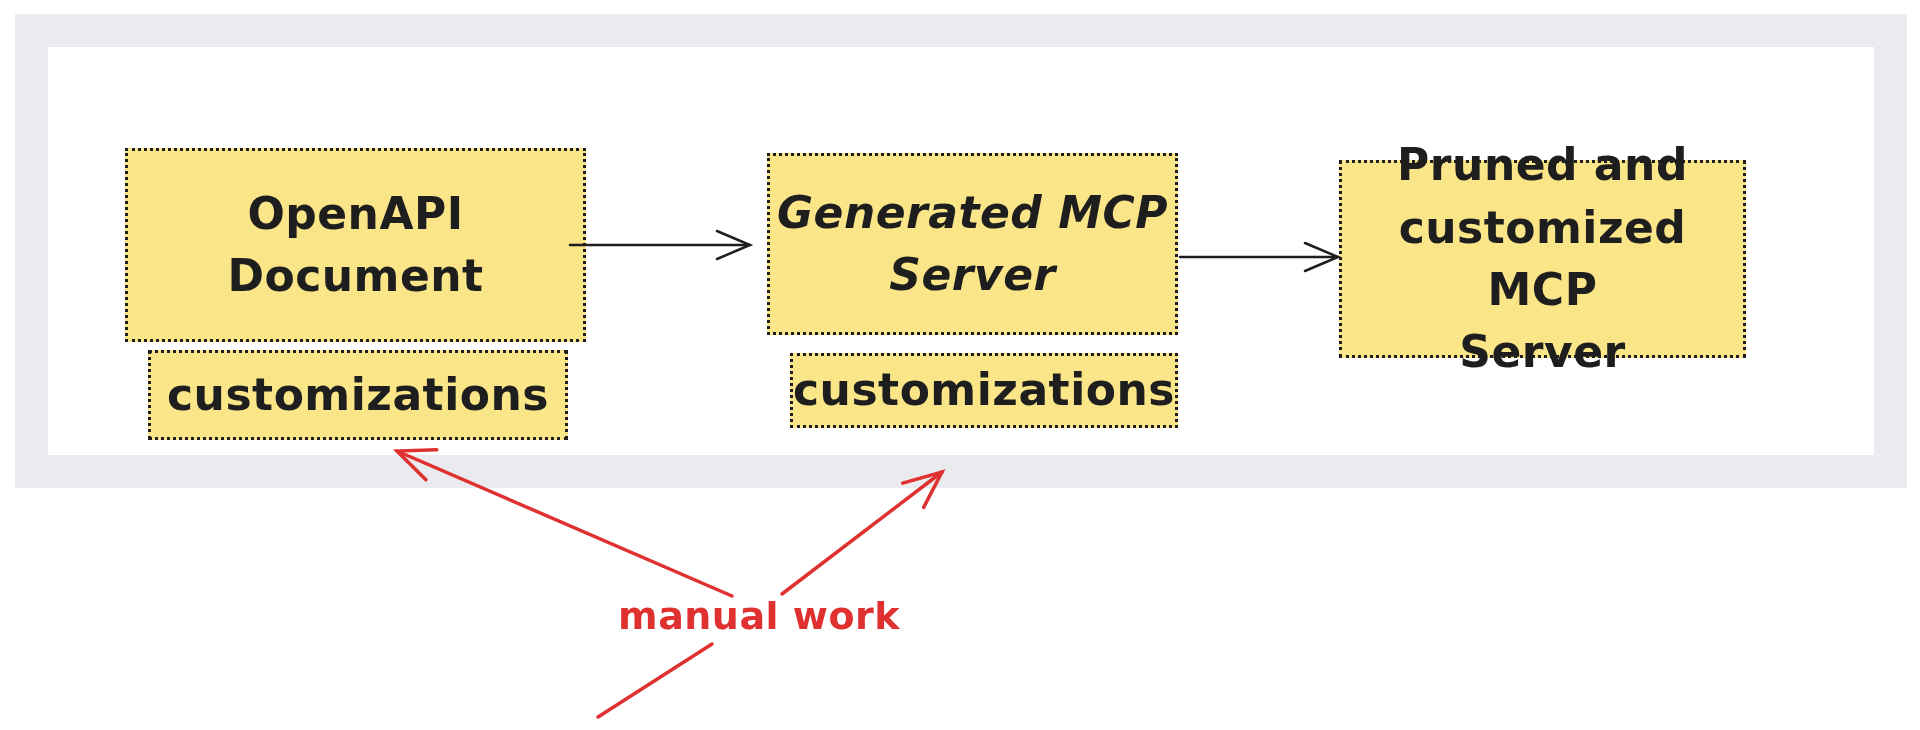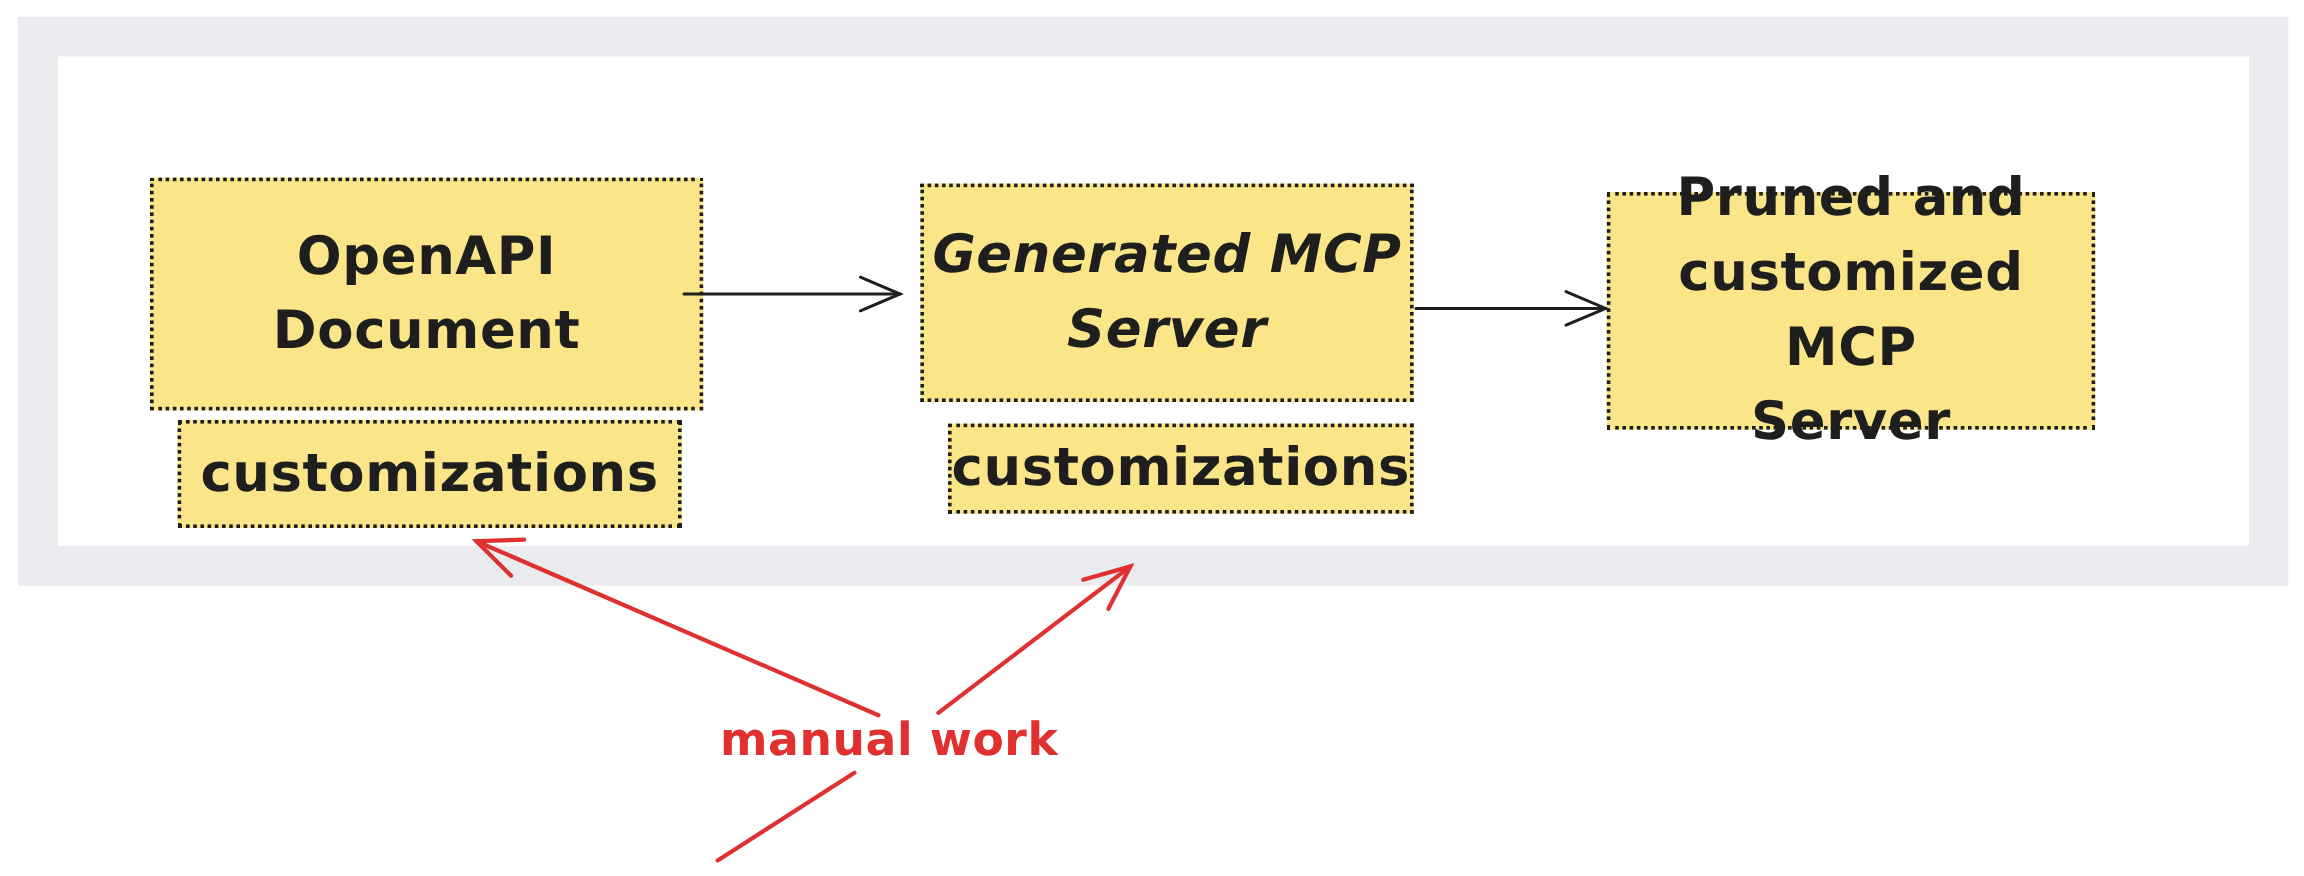--- a/index.html
+++ b/index.html
@@ -43,21 +43,21 @@
   .box-openapi        { left: 107px;  top: 148px; width: 461px; height: 194px; margin-left: 18px; }
   .box-cust-1         { left: 148px;  top: 350px; width: 420px; height: 90px;  }
   .box-generated      { left: 767px;  top: 153px; width: 411px; height: 182px; font-style: italic; }
   .box-cust-2         { left: 790px;  top: 353px; width: 388px; height: 75px;  }
   .box-pruned         { left: 1339px; top: 160px; width: 407px; height: 198px; }
   .manual-work {
     position: absolute;
     left: 600px;
     top: 594px;
     width: 300px;
-    text-align: left;
+    text-align: right;
     color: var(--red, #e03131);
     font-size: 38px;
     font-weight: 600;
     letter-spacing: 0.5px;
   }
   .overlay {
     position: absolute;
     left: 0;
     top: 0;
     width: 1920px;

